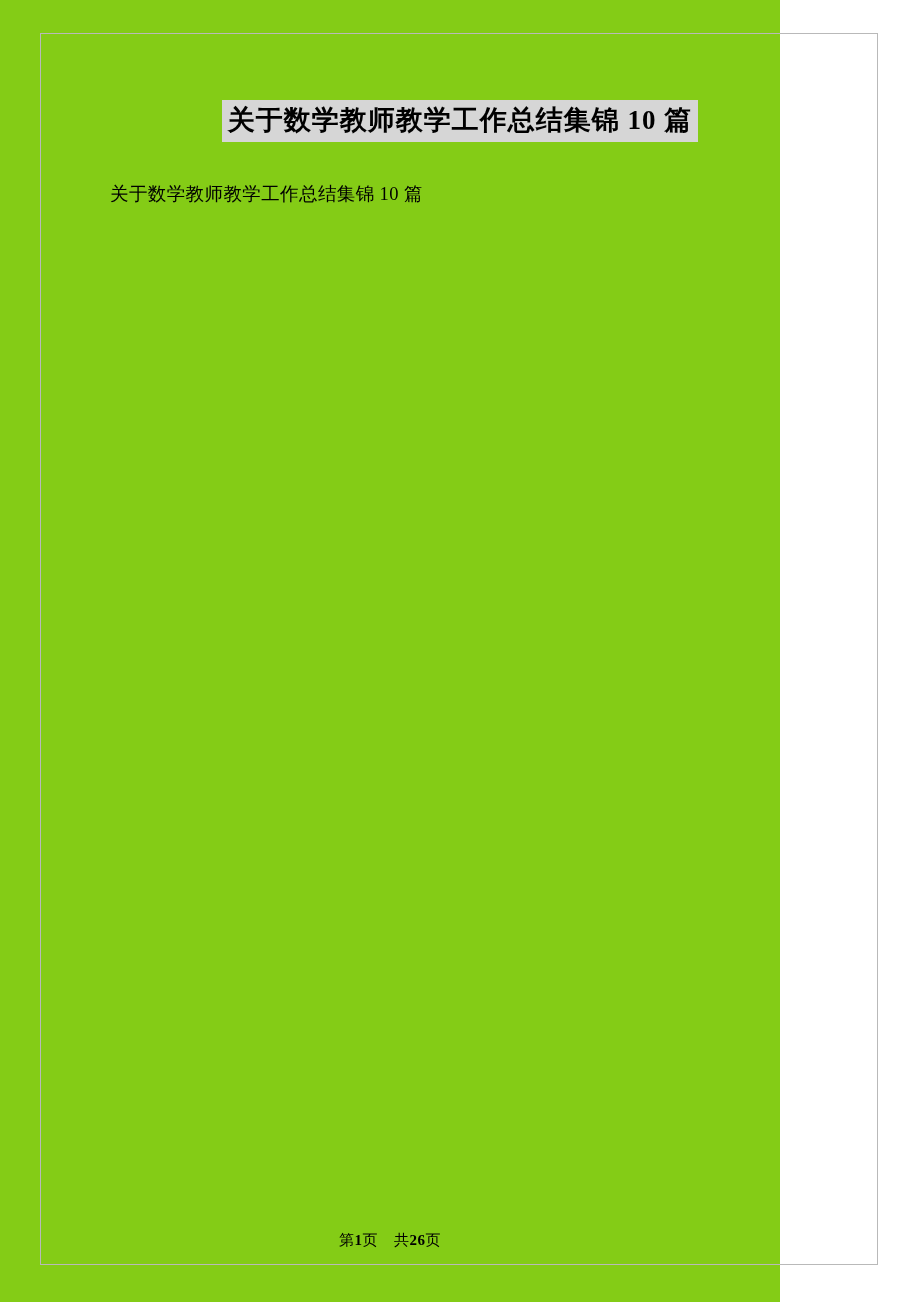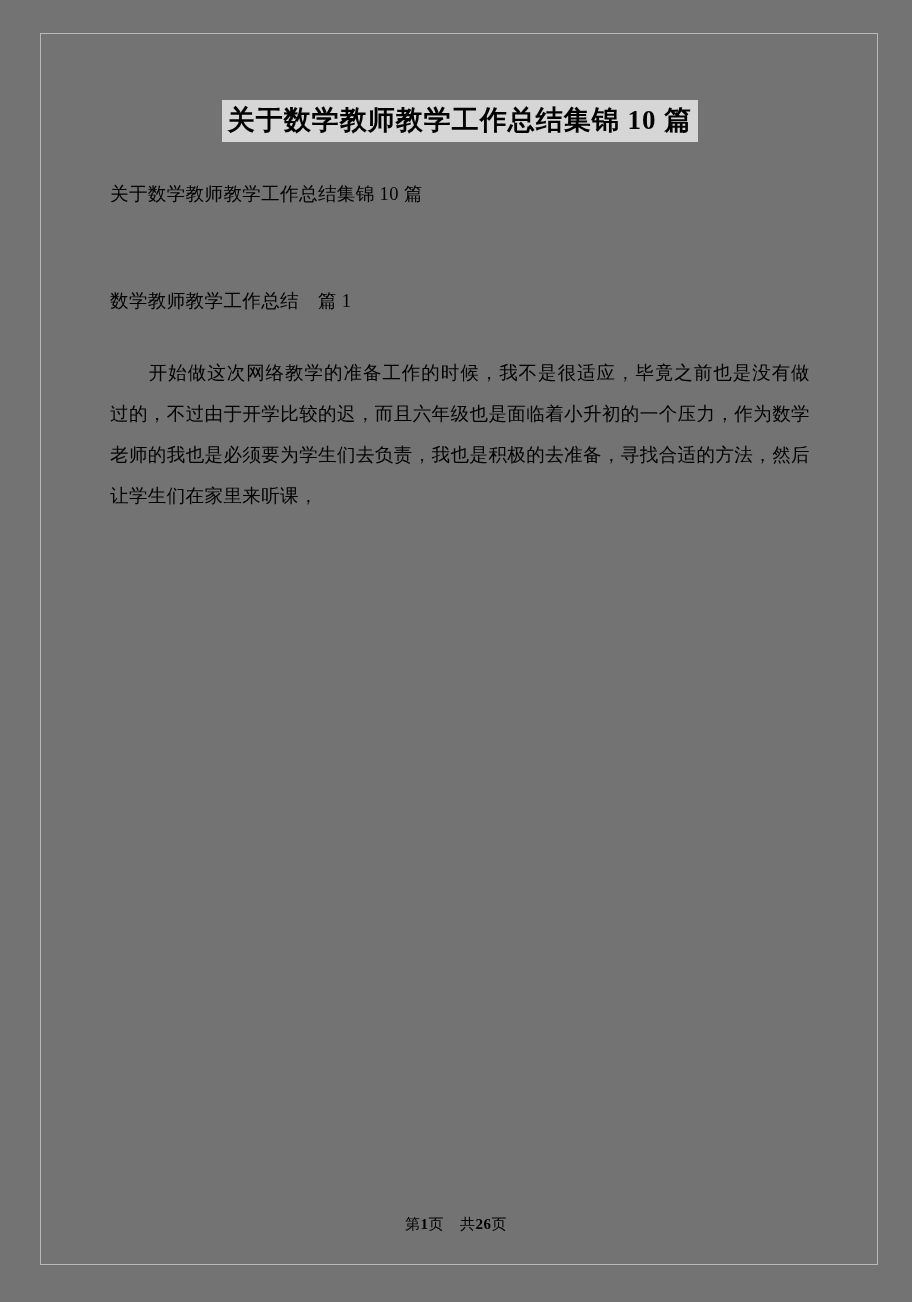--- a/index.html
+++ b/index.html
@@ -8,23 +8,23 @@
     background: #ffffff;
   }
   body {
     width: 920px;
     height: 1302px;
     font-family: "Liberation Serif", "DejaVu Serif", serif;
     overflow: hidden;
   }
   .page {
     position: relative;
-    width: 912px;
+    width: 780px;
     height: 1302px;
-    background: #737373;
+    background: #84cc16;
     box-sizing: border-box;
   }
   .page-border {
     position: absolute;
     left: 40px;
     top: 33px;
     width: 838px;
     height: 1232px;
     border: 1px solid #b9b9b9;
     box-sizing: border-box;
@@ -65,21 +65,21 @@
   .spacer {
     height: 50px;
   }
   .spacer-small {
     height: 14px;
   }
   .footer {
     position: absolute;
     left: 0;
     right: 0;
-    bottom: 68px;
+    bottom: 52px;
     text-align: center;
     font-size: 15px;
     color: #000;
     letter-spacing: 0.5px;
   }
   .footer .num {
     font-weight: bold;
   }
   .footer span {
     display: inline-block;
@@ -100,28 +100,26 @@
       <h1 class="doc-title">关于数学教师教学工作总结集锦 10 篇</h1>
     </div>
 
     <p class="para">关于数学教师教学工作总结集锦 10 篇</p>
 
     <div class="spacer-small"></div>
 
 
     <div class="spacer"></div>
 
-    <p class="para">数学教师教学工作总结　篇 1</p>
 
     <div class="spacer-small"></div>
 
 
     <div class="spacer-small"></div>
 
-    <p class="para indent">开始做这次网络教学的准备工作的时候，我不是很适应，毕竟之前也是没有做过的，不过由于开学比较的迟，而且六年级也是面临着小升初的一个压力，作为数学老师的我也是必须要为学生们去负责，我也是积极的去准备，寻找合适的方法，然后让学生们在家里来听课，</p>
 
   </div>
 
   <div class="footer">
     <span>第</span><span class="num">1</span><span>页</span><span class="gap"></span><span>共</span><span class="num">26</span><span>页</span>
   </div>
 
 </div>
 
 </body></html>

